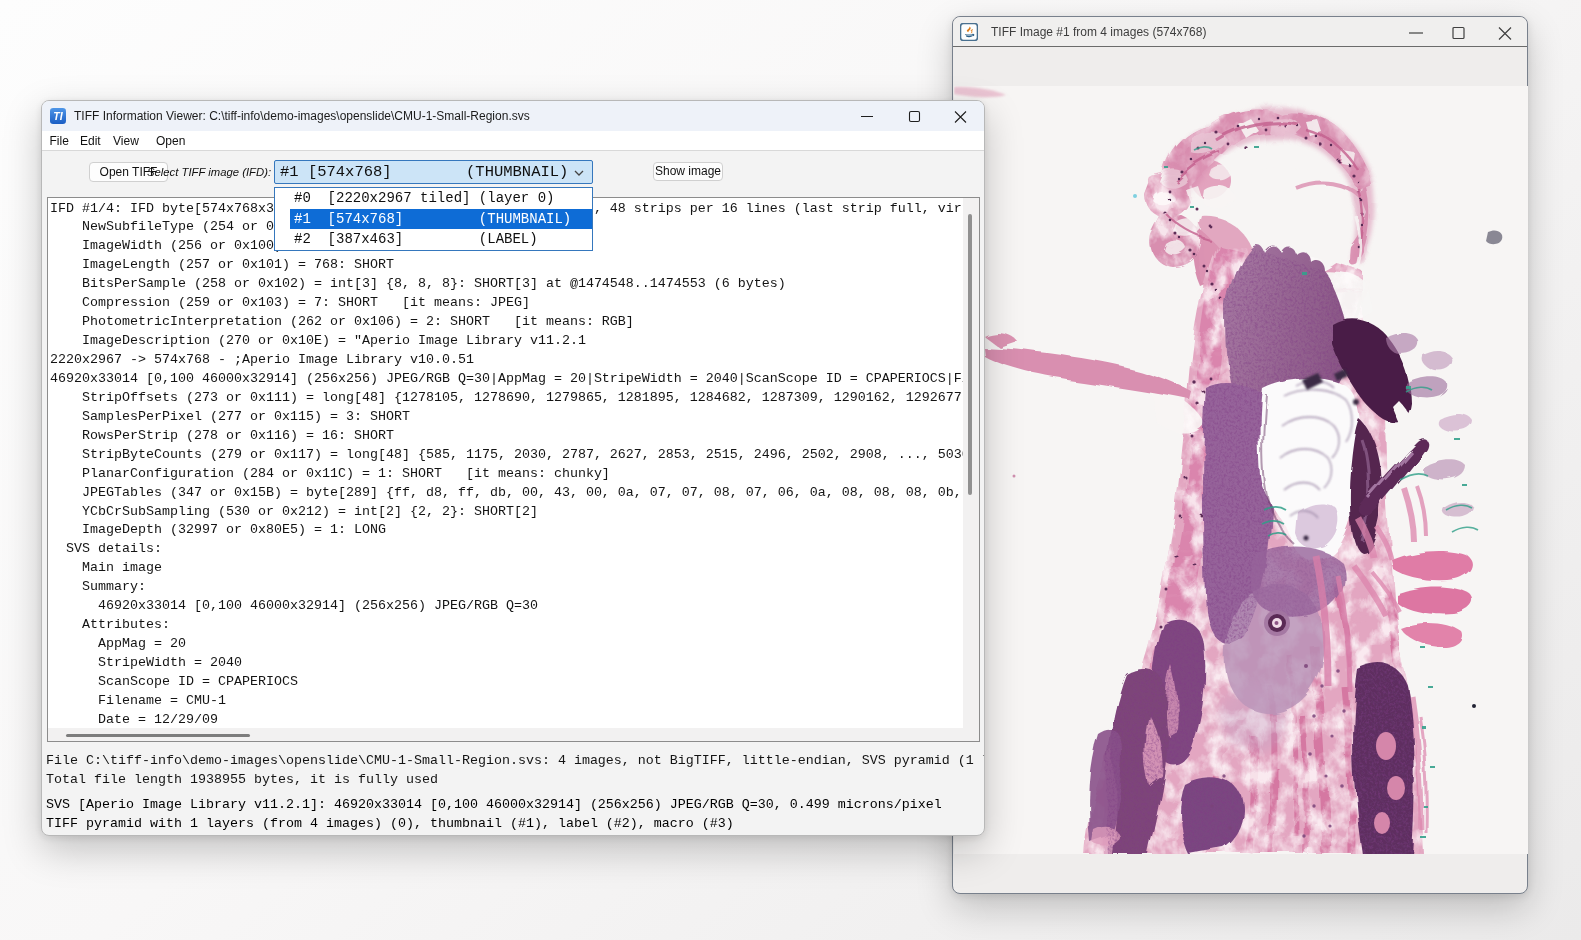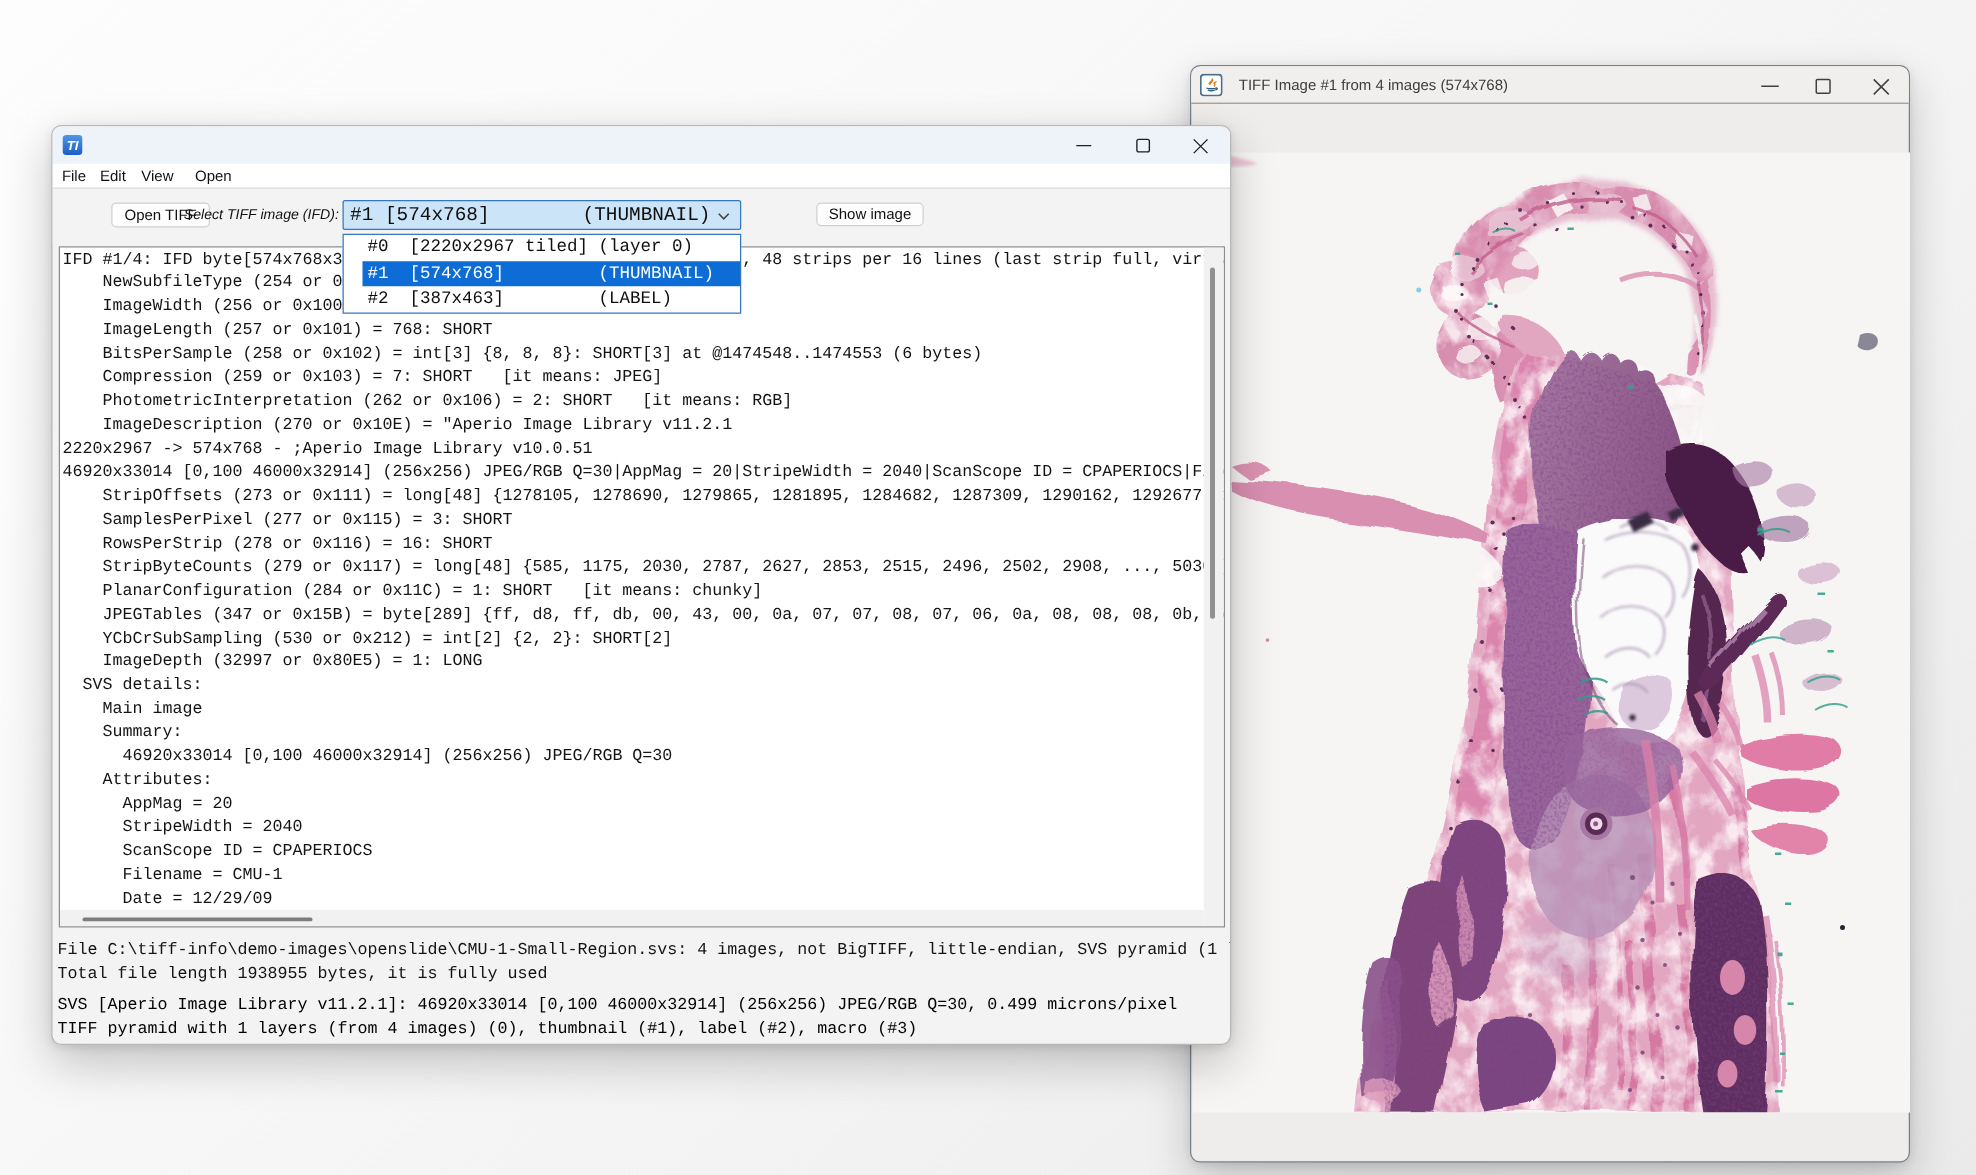--- a/index.html
+++ b/index.html
@@ -1,21 +1,21 @@
 <!DOCTYPE html>
 <html><head><meta charset="utf-8"><style>
 html,body{margin:0;padding:0;width:1581px;height:940px;overflow:hidden;
 background:linear-gradient(140deg,#fdfdfd 0%,#f8f7f7 45%,#ebeaea 100%);
 font-family:"Liberation Sans",sans-serif;}
 *{box-sizing:border-box;}
 .abs{position:absolute;}
 
 #iwin{position:absolute;left:952px;top:16px;width:576px;height:878px;
 background:#efedec;border:1px solid #78808c;border-radius:8px;
-box-shadow:0 14px 36px rgba(0,0,0,.20),0 2px 8px rgba(0,0,0,.10);z-index:1;margin-top:36px;}
+box-shadow:0 14px 36px rgba(0,0,0,.20),0 2px 8px rgba(0,0,0,.10);z-index:1;}
 #iwin .tbar{position:absolute;left:0;top:0;right:0;height:30px;background:#f0efee;
 border-radius:8px 8px 0 0;border-bottom:1px solid #6b6b6b;}
 #iwin .ttext{position:absolute;left:38px;top:8px;font-size:12px;color:#3d3d3d;}
 #itissue{position:absolute;left:1px;top:69px;width:574px;height:768px;background:#f6f4f3;overflow:hidden;}
 
 #mwin{position:absolute;left:41px;top:100px;width:944px;height:736px;
 background:#f3f3f3;border:1px solid #b8b8b8;border-radius:8px;
 box-shadow:0 14px 38px rgba(0,0,0,.22),0 2px 8px rgba(0,0,0,.10);z-index:2;overflow:hidden;}
 #mtbar{position:absolute;left:0;top:0;right:0;height:30px;background:#eef2f9;}
 #mtitle{position:absolute;left:32px;top:8px;font-size:12px;color:#1b1b1b;white-space:pre;}
@@ -411,38 +411,39 @@
           <stop offset="1" stop-color="#1a5ec4"></stop>
         </linearGradient>
         <linearGradient id="tong" x1="0" y1="0" x2="1" y2="0.3">
   <stop offset="0" stop-color="#a678a2"></stop>
           <stop offset="1" stop-color="#8a5786"></stop>
 </linearGradient>
 </defs>
     <rect width="16" height="16" rx="3.2" fill="url(#tig)"></rect>
     <text x="8" y="12" font-size="10.5" font-style="italic" font-weight="bold" fill="#fff" font-family="Liberation Sans,sans-serif" text-anchor="middle">TI</text>
   </svg>
+  <div id="mtitle">TIFF Information Viewer: C:\tiff-info\demo-images\openslide\CMU-1-Small-Region.svs</div>
   <svg class="abs" style="left:812px;top:8px" width="128" height="16" viewBox="0 0 128 16">
     <line x1="7" y1="7.5" x2="19" y2="7.5" class="glyph"></line>
     <rect x="55.5" y="2.5" width="10" height="10" rx="1.5" class="glyph"></rect>
     <path d="M101,2.5 l11,11 M112,2.5 l-11,11" class="glyph"></path>
   </svg>
   <div id="mmenu">
     <span style="left:7.5px">File</span>
       <span style="left:38px">Edit</span>
     <span style="left:71px">View</span>
       <span style="left:114px">Open</span>
   </div>
   <div id="mtool"></div>
   <div class="btn" style="left:7px;top:61px;width:79px;height:20px;line-height:18px;">Open TIFF</div>
   <div id="lblifd">Select TIFF image (IFD):</div>
   <div id="combo">#1 [574x768]        (THUMBNAIL)<svg class="chev" style="position:absolute;right:8px;top:9px" width="10" height="6" viewBox="0 0 10 6">
         <path d="M1,1 L5,5 L9,1" stroke="#444" stroke-width="1.3" fill="none"></path>
       </svg></div>
-  <div class="btn" style="left:571px;top:61px;width:86px;height:19px;line-height:17px;">Show image</div>
+  <div class="btn" style="left:571px;top:61px;width:70px;height:19px;line-height:17px;">Show image</div>
 
   <div id="tarea">
     <pre id="tpre">IFD #1/4: IFD byte[574x768x3] at offset 1320133 (617822 bytes, 1.1x), 48 strips per 16 lines (last strip full, virtual lines)
     NewSubfileType (254 or 0xFE) = 0: LONG
     ImageWidth (256 or 0x100) = 574: SHORT
     ImageLength (257 or 0x101) = 768: SHORT
     BitsPerSample (258 or 0x102) = int[3] {8, 8, 8}: SHORT[3] at @1474548..1474553 (6 bytes)
     Compression (259 or 0x103) = 7: SHORT   [it means: JPEG]
     PhotometricInterpretation (262 or 0x106) = 2: SHORT   [it means: RGB]
     ImageDescription (270 or 0x10E) = "Aperio Image Library v11.2.1

